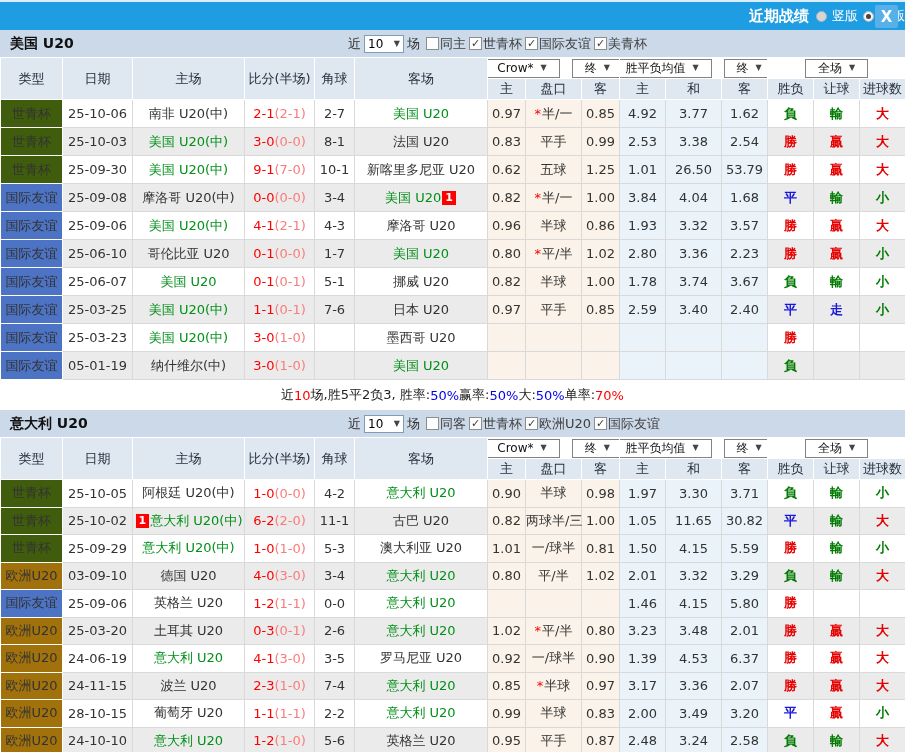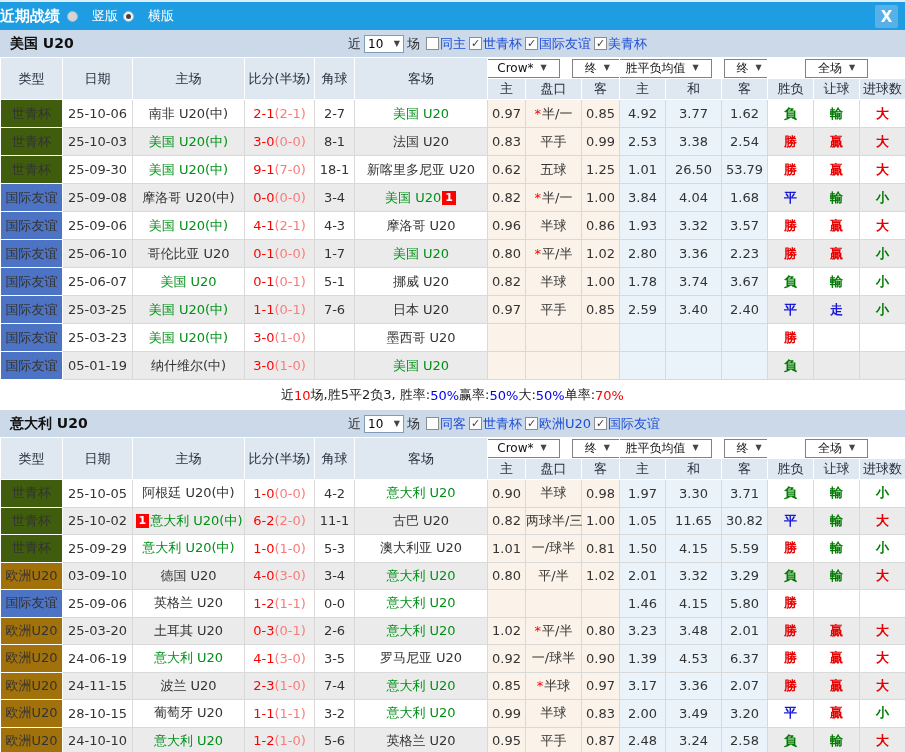--- a/index.html
+++ b/index.html
@@ -3,44 +3,44 @@
 <meta charset="utf-8">
 <style>
   * { margin:0; padding:0; box-sizing:border-box; }
   html,body { background:#fff; }
   body { width:905px; height:752px; overflow:hidden;
          font-family:"DejaVu Sans","Liberation Sans",sans-serif; }
   .app { width:905px; height:752px; position:relative; overflow:hidden; background:#fff; }
 
   
   .titlebar { height:30px; background:var(--header_bar); position:relative;
-              display:flex; align-items:center; justify-content:flex-start; border-top:2px solid #dceefb; }
+              display:flex; align-items:center; justify-content:flex-end; border-top:2px solid #dceefb; }
   .title { color:#fff; font-weight:bold; font-size:15px; }
   .radios { display:inline-flex; align-items:center; margin-left:2px; }
   .radio { display:inline-flex; align-items:center; margin-left:5px; cursor:pointer; }
   .radio-dot { width:11px; height:11px; border-radius:50%; background:#d5d5d5; border:1px solid #aab4bd; position:relative; }
   .radio.sel .radio-dot { background:#f4f4f4; }
   .radio.sel .radio-dot::after { content:""; position:absolute; left:2px; top:2px; width:5px; height:5px; border-radius:50%; background:#444; }
-  .radio-label { color:#fff; font-size:13px; margin-left:14px; }
+  .radio-label { color:#fff; font-size:13px; margin-left:5px; }
   .close { position:absolute; right:7px; top:3px; width:23px; height:23px; background:#57b0e8;
            border-radius:2px; display:flex; align-items:center; justify-content:center;
            color:#fff; font-weight:bold; font-size:15px; cursor:pointer; }
 
   
   .filterbar { height:27px; background:var(--section_bar); display:flex; align-items:center; font-size:13px; color:#222; }
   .team { font-weight:bold; font-size:14px; color:#111; padding-left:10px; width:345px; flex:0 0 345px; }
   .controls { display:flex; align-items:center; }
   .lbl { margin:0 3px; color:#333; }
   .selectbox { display:inline-flex; align-items:center; justify-content:space-between; width:40px; height:18px;
                border:1px solid #7f9db9; background:#fff; padding:0 3px; font-size:12px; color:#000; cursor:pointer; }
   .arrow { font-size:8px; color:#444; line-height:1; }
   .chk { display:inline-flex; align-items:center; margin-left:3px; cursor:pointer; }
   .box { width:13px; height:13px; border:1px solid #8d8d8d; background:#fdfdfd; display:inline-flex;
          align-items:center; justify-content:center; font-size:11px; font-weight:bold; color:#3a3a3a; line-height:1; }
-  .chklbl { margin-left:1px; color:#1d4ed8; }
+  .chklbl { margin-left:1px; color:#404040; }
 
   
   table.grid { border-collapse:collapse; table-layout:fixed; width:905px; }
   .grid col:nth-child(1){width:62px}  .grid col:nth-child(2){width:70px}  .grid col:nth-child(3){width:112px}
   .grid col:nth-child(4){width:70px}  .grid col:nth-child(5){width:40px}  .grid col:nth-child(6){width:133px}
   .grid col:nth-child(7){width:38px}  .grid col:nth-child(8){width:56px}  .grid col:nth-child(9){width:38px}
   .grid col:nth-child(10){width:46px} .grid col:nth-child(11){width:56px} .grid col:nth-child(12){width:46px}
   .grid col:nth-child(13){width:46px} .grid col:nth-child(14){width:46px} .grid col:nth-child(15){width:46px}
   .grid th, .grid td { border:1px solid #d9d9d9; text-align:center; white-space:nowrap; overflow:hidden; }
   .grid thead th { background:var(--table_head); border-color:#fff; font-weight:normal; font-size:13px; color:#23303e; height:21px; }
@@ -222,21 +222,21 @@
               <td class="lblue">2.54</td>
               <td class="res" style="color: rgb(230, 0, 0);">勝</td>
               <td class="res" style="color: rgb(230, 0, 0);">贏</td>
               <td class="res" style="color: rgb(230, 0, 0);">大</td>
             </tr>
             <tr>
               <td class="type" style="background: rgb(63, 93, 12);">世青杯</td>
               <td class="date">25-09-30</td>
               <td class="teamcell"><span class="green">美国 U20(中)</span></td>
               <td class="score"><span class="ft">9-1</span><span class="ht">(7-0)</span></td>
-              <td class="corner">18-1</td>
+              <td class="corner">10-1</td>
               <td class="teamcell"><span>新喀里多尼亚 U20</span></td>
               <td class="cream">0.62</td>
               <td class="cream hcap"><span>五球</span></td>
               <td class="cream">1.25</td>
               <td class="lblue">1.01</td>
               <td class="lblue">26.50</td>
               <td class="lblue">53.79</td>
               <td class="res" style="color: rgb(230, 0, 0);">勝</td>
               <td class="res" style="color: rgb(230, 0, 0);">贏</td>
               <td class="res" style="color: rgb(230, 0, 0);">大</td>
@@ -609,21 +609,21 @@
               <td class="lblue">2.07</td>
               <td class="res" style="color: rgb(230, 0, 0);">勝</td>
               <td class="res" style="color: rgb(230, 0, 0);">贏</td>
               <td class="res" style="color: rgb(230, 0, 0);">大</td>
             </tr>
             <tr>
               <td class="type" style="background: rgb(161, 114, 12);">欧洲U20</td>
               <td class="date">28-10-15</td>
               <td class="teamcell"><span>葡萄牙 U20</span></td>
               <td class="score"><span class="ft">1-1</span><span class="ht">(1-1)</span></td>
-              <td class="corner">3-2</td>
+              <td class="corner">2-2</td>
               <td class="teamcell"><span class="green">意大利 U20</span></td>
               <td class="cream">0.99</td>
               <td class="cream hcap"><span>半球</span></td>
               <td class="cream">0.83</td>
               <td class="lblue">2.00</td>
               <td class="lblue">3.49</td>
               <td class="lblue">3.20</td>
               <td class="res" style="color: rgb(24, 24, 216);">平</td>
               <td class="res" style="color: rgb(230, 0, 0);">贏</td>
               <td class="res" style="color: rgb(0, 122, 0);">小</td>

